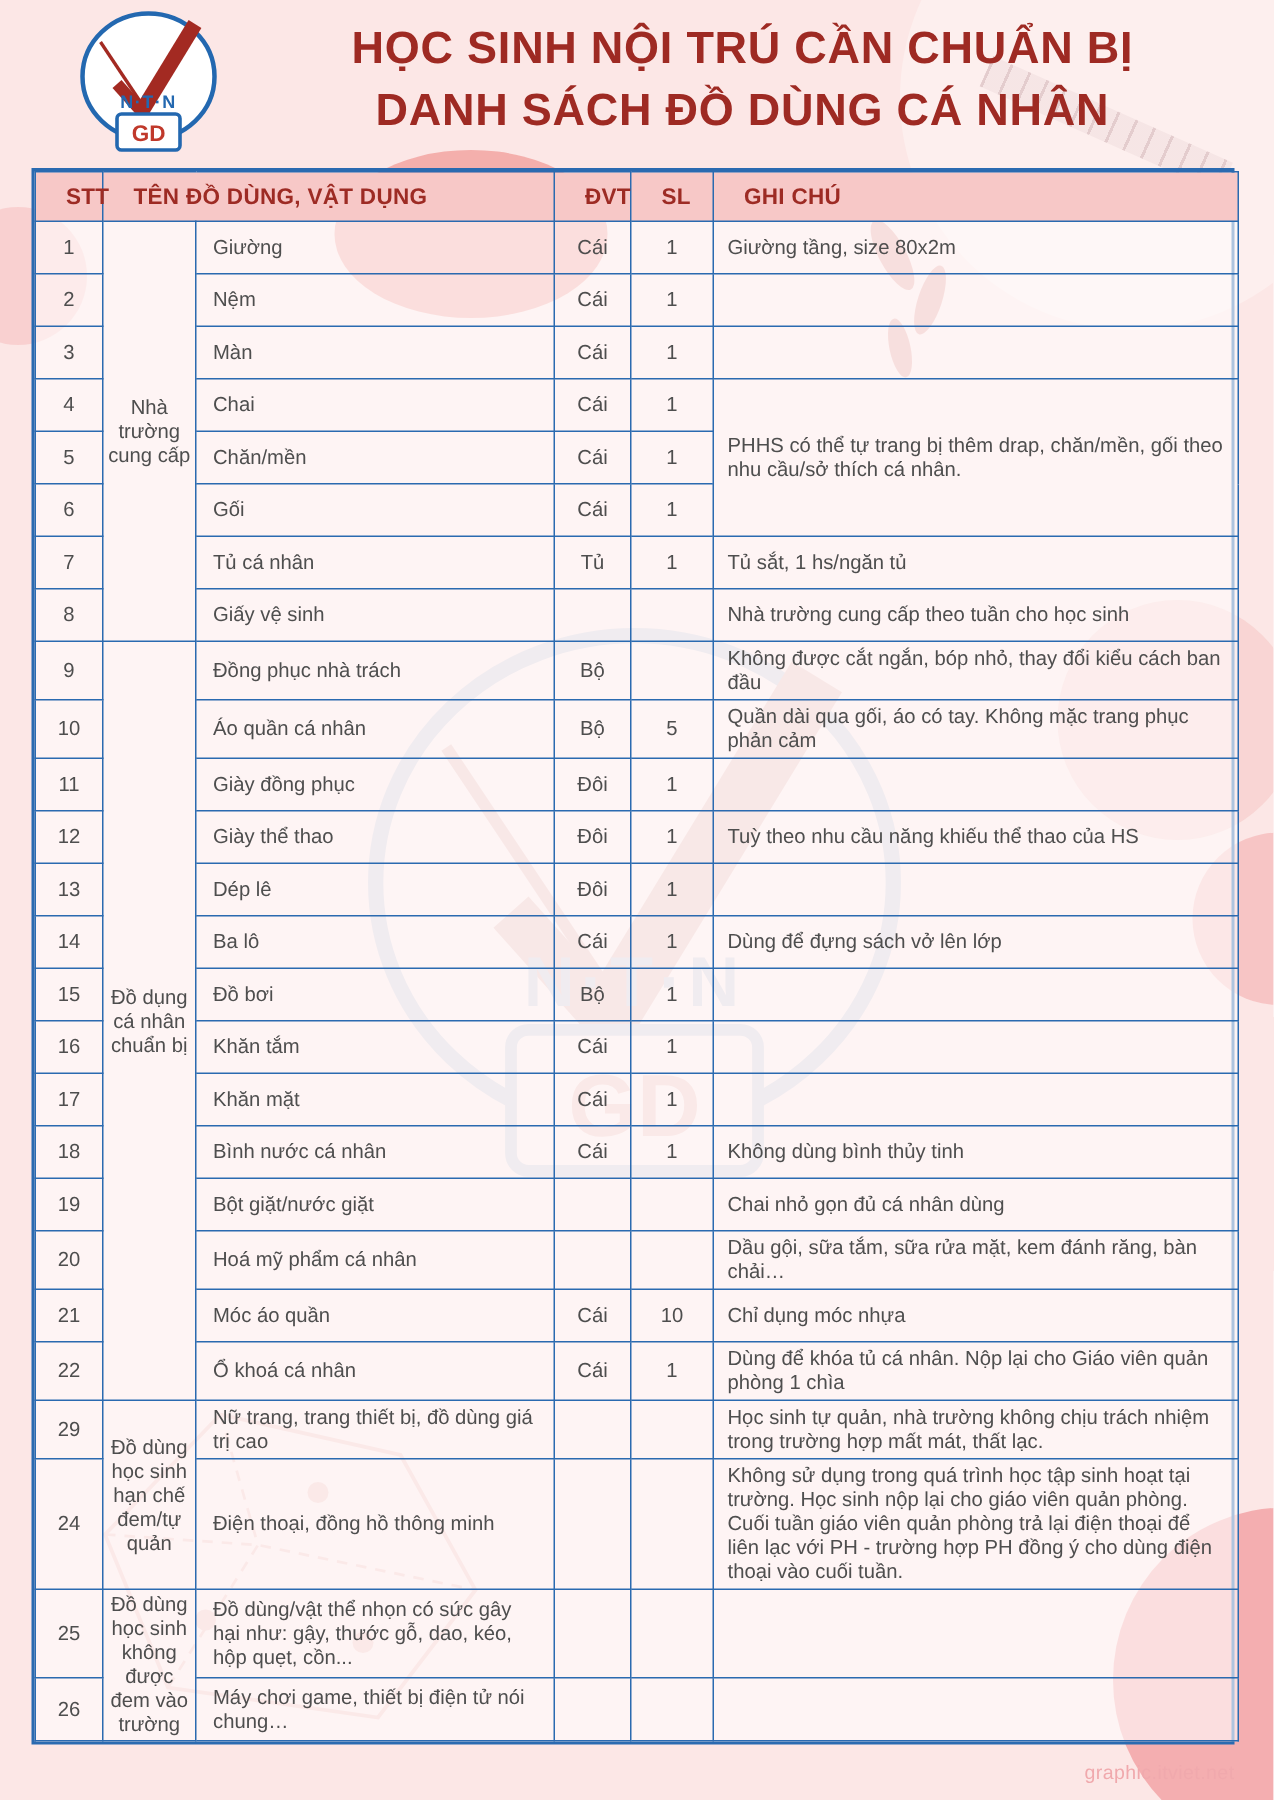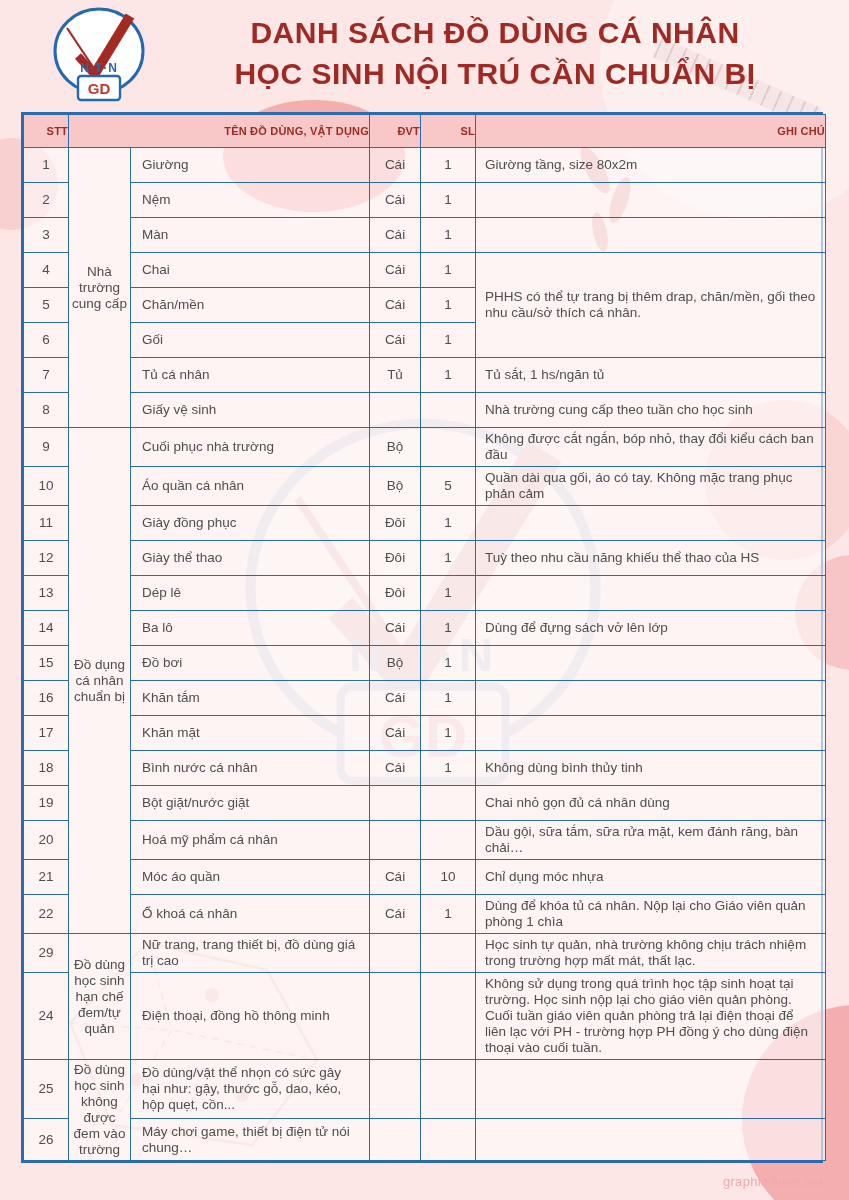--- a/index.html
+++ b/index.html
@@ -26,22 +26,22 @@
   }
 
   
   #table-wrap {
     position:absolute; left:21px; top:112px; width:802px; z-index:2;
     border:2.5px solid #2a6ab0;
   }
   table { border-collapse:collapse; table-layout:fixed; width:100%; }
   th, td { border:1.5px solid #2a6ab0; }
   th {
-    height:33px; background:#f7c8c7; color:#9d2b24; font-size:11px; font-weight:bold;
-    letter-spacing:.2px; text-align:right; padding:2px 0;
+    height:33px; background:#f7c8c7; color:#9d2b24; font-size:15px; font-weight:bold;
+    letter-spacing:.2px; text-align:left; padding:2px 20px;
   }
   td {
     height:35px; background:rgba(255,251,251,.62); color:#4e4e4e;
     font-size:13.5px; line-height:16px; padding:2px 8px; vertical-align:middle;
   }
   td.c-stt, td.c-unit, td.c-qty { text-align:center; }
   td.c-group { text-align:center; padding:2px 3px;margin-left:32px; }
   td.c-name { padding-left:11px; }
   td.c-note { padding:3px 9px; }
 
@@ -92,22 +92,22 @@
     <svg id="logo" viewBox="0 0 96 102">
       <ellipse cx="48" cy="45" rx="44" ry="42" fill="#ffffff" stroke="#2368b0" stroke-width="3"></ellipse>
       <line x1="16" y1="22" x2="52" y2="76" stroke="#a32a22" stroke-width="2.2"></line>
       <line x1="27" y1="50" x2="44" y2="69" stroke="#a32a22" stroke-width="8"></line>
       <line x1="43" y1="69" x2="79" y2="10" stroke="#a32a22" stroke-width="10"></line>
       <text x="48" y="66" text-anchor="middle" font-size="12" font-weight="bold" fill="#2368b0" letter-spacing="1">N·T·N</text>
       <rect x="27" y="70" width="42" height="24" rx="3" fill="#ffffff" stroke="#2368b0" stroke-width="2.4"></rect>
       <text x="48" y="88" text-anchor="middle" font-size="15" font-weight="bold" fill="#c0392b">GD</text>
     </svg>
     <div id="title-block">
+      <div class="title-line">HỌC SINH NỘI TRÚ CẦN CHUẨN BỊ</div>
       <div class="title-line">DANH SÁCH ĐỒ DÙNG CÁ NHÂN</div>
-      <div class="title-line">HỌC SINH NỘI TRÚ CẦN CHUẨN BỊ</div>
     </div>
   </div>
 
   <div id="table-wrap">
     <table>
       <colgroup>
         <col style="width:45px">
           <col style="width:62px">
           <col style="width:239px">
         <col style="width:51px">
@@ -175,21 +175,21 @@
           <tr>
             <td class="c-stt">8</td>
             <td class="c-name">Giấy vệ sinh</td>
             <td class="c-unit"></td>
             <td class="c-qty"></td>
             <td class="c-note">Nhà trường cung cấp theo tuần cho học sinh</td>
           </tr>
           <tr>
             <td class="c-stt">9</td>
             <td class="c-group" rowspan="14">Đồ dụng cá nhân chuẩn bị</td>
-            <td class="c-name">Cuối phục nhà trường</td>
+            <td class="c-name">Đồng phục nhà trách</td>
             <td class="c-unit">Bộ</td>
             <td class="c-qty"></td>
             <td class="c-note">Không được cắt ngắn, bóp nhỏ, thay đổi kiểu cách ban đầu</td>
           </tr>
           <tr>
             <td class="c-stt">10</td>
             <td class="c-name">Áo quần cá nhân</td>
             <td class="c-unit">Bộ</td>
             <td class="c-qty">5</td>
             <td class="c-note">Quần dài qua gối, áo có tay. Không mặc trang phục phản cảm</td>

